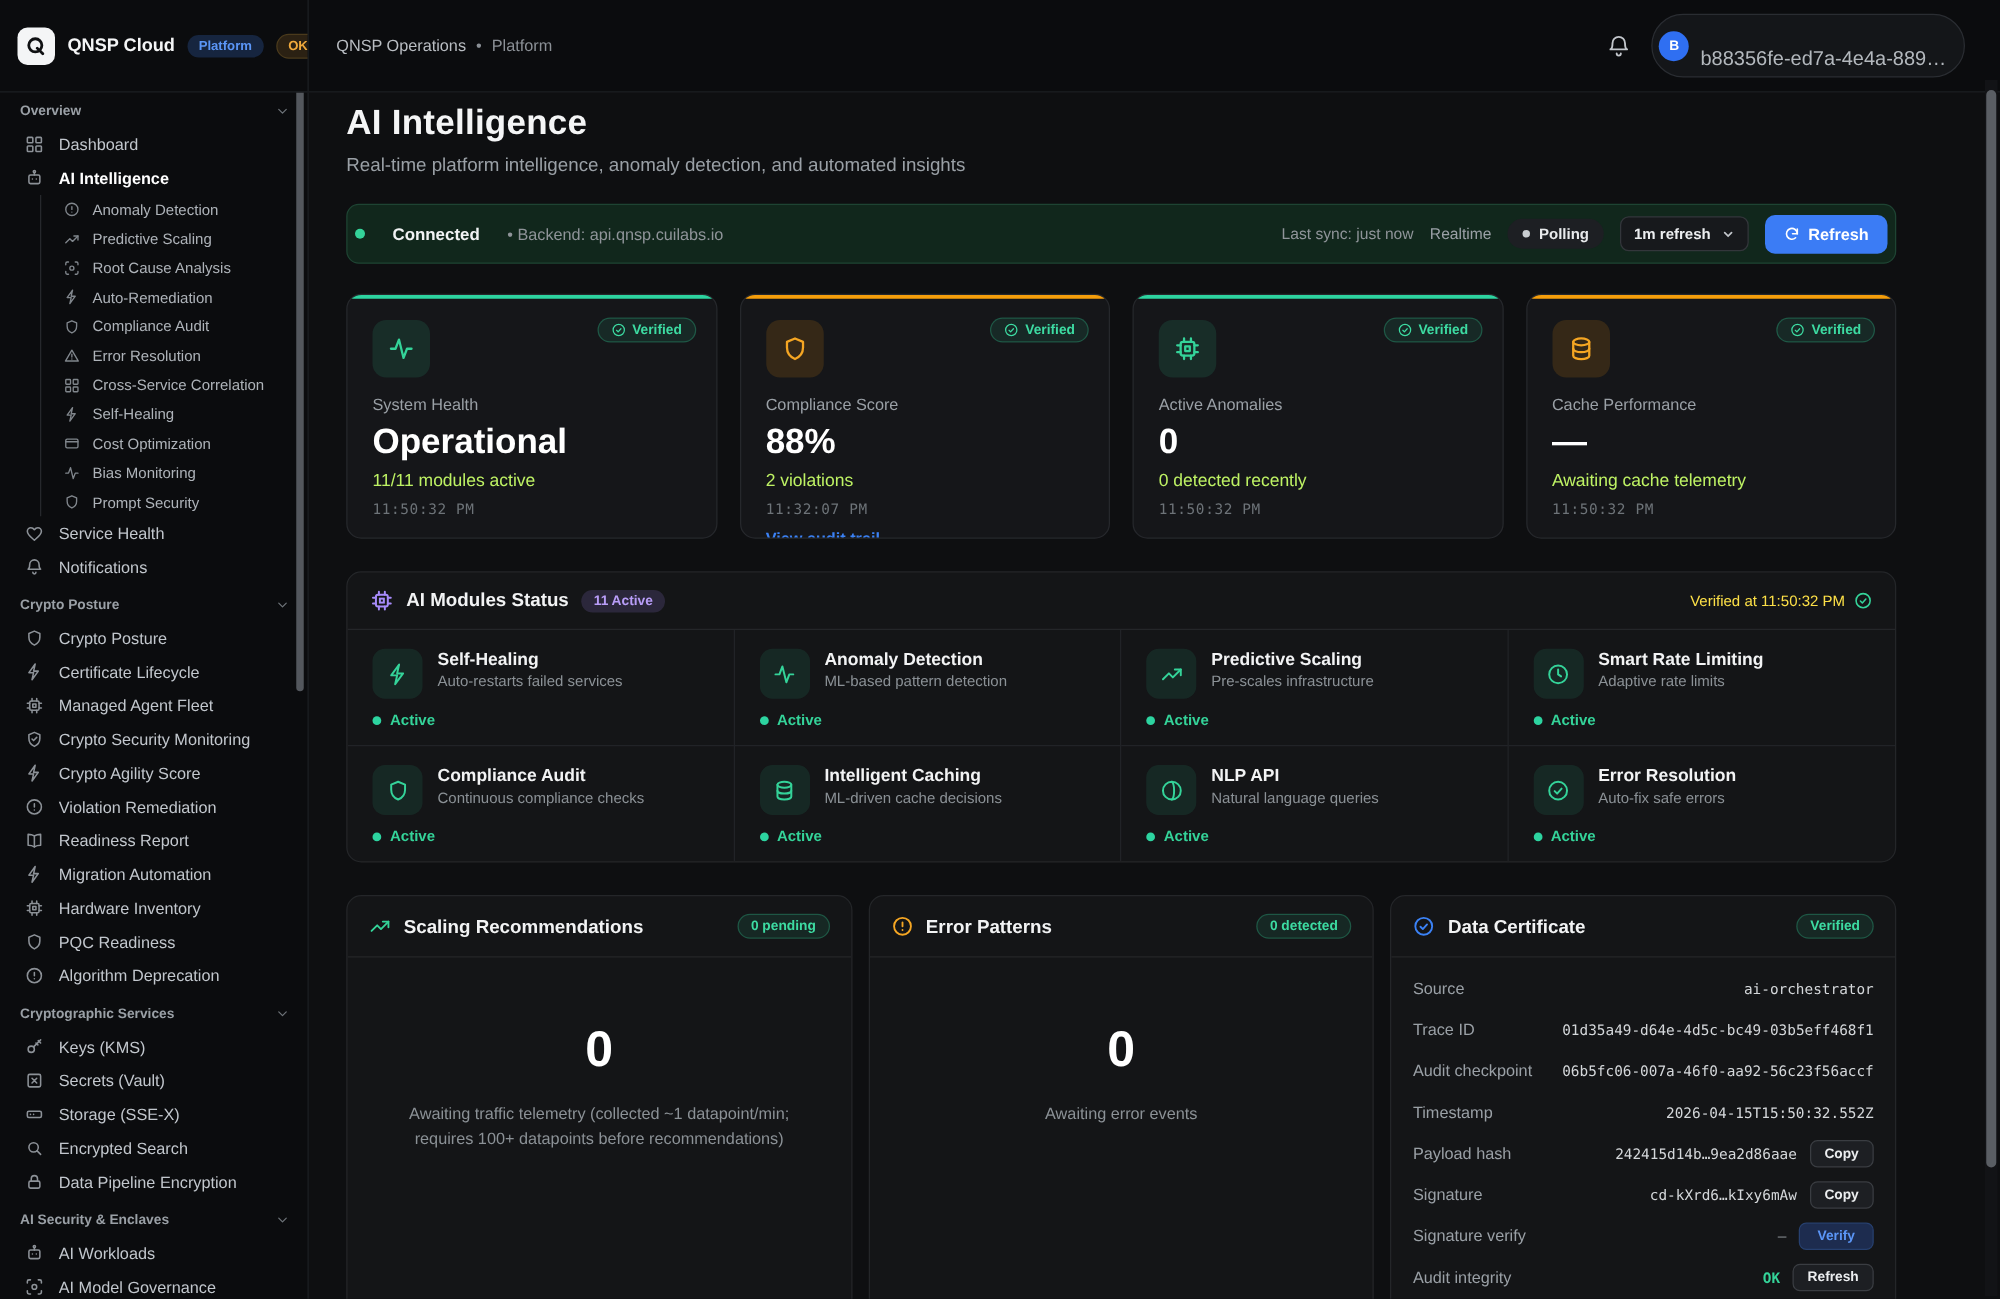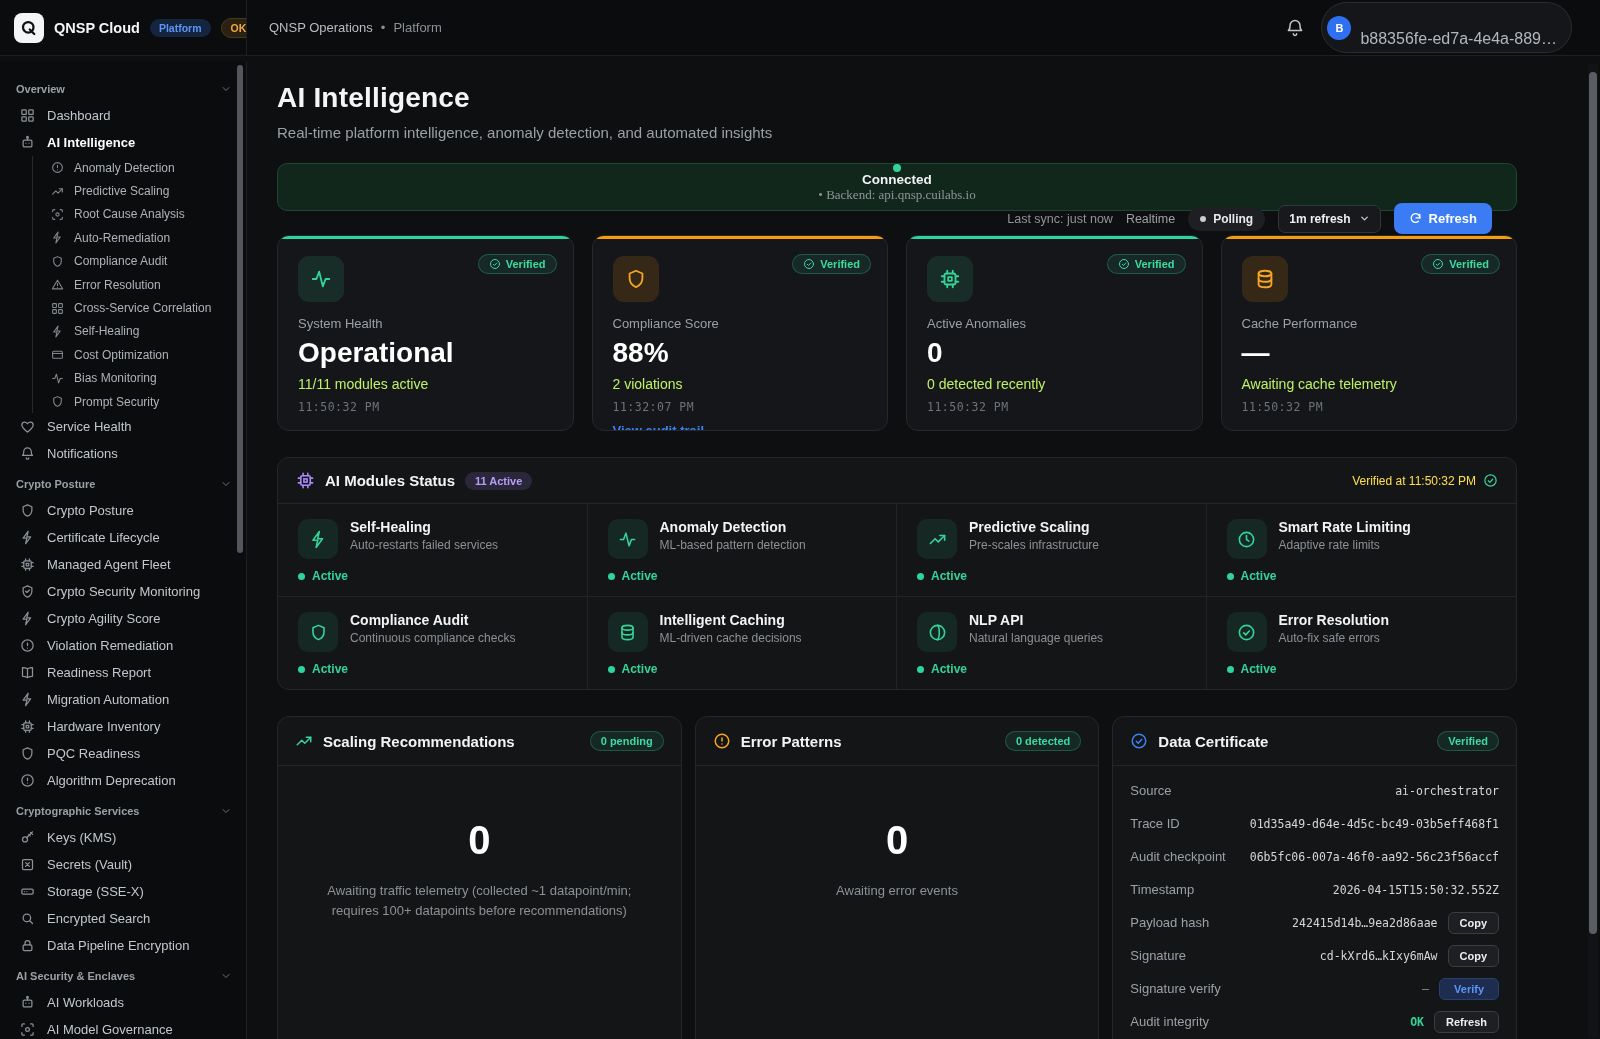--- a/index.html
+++ b/index.html
@@ -1,21 +1,21 @@
 <!DOCTYPE html>
 <html><head>
 <meta charset="utf-8">
 <style>
   * { margin:0; padding:0; box-sizing:border-box; }
   html,body { width:1600px; height:1039px; overflow:hidden; background:#0e0f11;
     font-family:"Liberation Sans", sans-serif; color:#e8eaec; }
   .mono { font-family:"DejaVu Sans Mono", monospace; }
 
   
-  .header { position:absolute; top:0; left:0; width:1600px; height:56px;
+  .header { position:absolute; top:0; left:0; width:1600px; height:74px;
     background:#0b0c0e; border-bottom:1px solid #1d1f23; display:flex; align-items:center; z-index:5; }
   .header-left { width:247px; height:100%; display:flex; align-items:center; gap:10px;
     padding-left:14px; overflow:hidden; flex-shrink:0; border-right:1px solid #1d1f23; }
   .logo-box { width:30px; height:30px; background:#f4f5f6; border-radius:8px; display:flex;
     align-items:center; justify-content:center; flex-shrink:0; }
   .logo-box svg { width:18px; height:18px; stroke:#101113; }
   .brand-name { font-size:14.5px; font-weight:700; color:#f4f5f6; white-space:nowrap; }
   .badge-platform { background:#16253f; color:#5b96f7; font-size:10.5px; font-weight:700;
     padding:3px 9px; border-radius:999px; white-space:nowrap; }
   .badge-admin { background:#2b2113; color:#f0a93c; font-size:10.5px; font-weight:700;
@@ -51,24 +51,24 @@
   .ic { display:inline-flex; align-items:center; justify-content:center; flex-shrink:0; }
   .ic svg { display:block; }
 
   
   .main { position:absolute; top:62px; left:247px; width:1353px; height:977px; overflow:hidden; background:#0e0f11; }
   .main-inner { width:1240px; margin-left:30px; padding-top:20px; }
   .page-title { font-size:28px; font-weight:700; color:#f4f5f6; letter-spacing:.2px; }
   .page-subtitle { margin-top:10px; font-size:15px; color:#9aa0a6; }
 
   .statusbar { margin-top:22px; height:48px; background:#11271c; border:1px solid #1e4433;
-    border-radius:10px; display:flex; align-items:center; padding:0 24px; gap:0;flex-direction:column; }
+    border-radius:10px; display:flex; align-items:center; padding:0 6px; gap:22px; }
   .dot { width:8px; height:8px; border-radius:50%; background:#34d399; flex-shrink:0; }
   .status-state { font-size:13.5px; font-weight:700; color:#f1f3f4; }
-  .status-backend { font-size:13px; color:#8f9499;font-family:Liberation Serif, serif; }
+  .status-backend { font-size:13px; color:#8f9499; }
   .statusbar-right { margin-left:auto; display:flex; align-items:center; gap:13px; }
   .status-sync { font-size:12.5px; color:#8f9499; }
   .status-realtime { font-size:12.5px; color:#9aa0a6; }
   .pill-polling { display:flex; align-items:center; gap:7px; background:#1d1f23; border-radius:999px;
     padding:5px 12px; font-size:12px; font-weight:600; color:#e8eaec; cursor:pointer;justify-content:space-between; }
   .pill-polling .pdot { width:6px; height:6px; border-radius:50%; background:#c9cdd1; }
   .select-refresh { display:flex; align-items:center; gap:8px; background:#17191c; border:1px solid #33363b;
     border-radius:7px; padding:6px 10px; font-size:12px; font-weight:700; color:#eceef0; cursor:pointer; }
   .select-refresh .ic svg { width:11px; height:11px; color:#c2c6cb; }
   .btn-refresh { display:flex; align-items:center; gap:7px; background:#3b7cf5; border:none; border-radius:8px;

